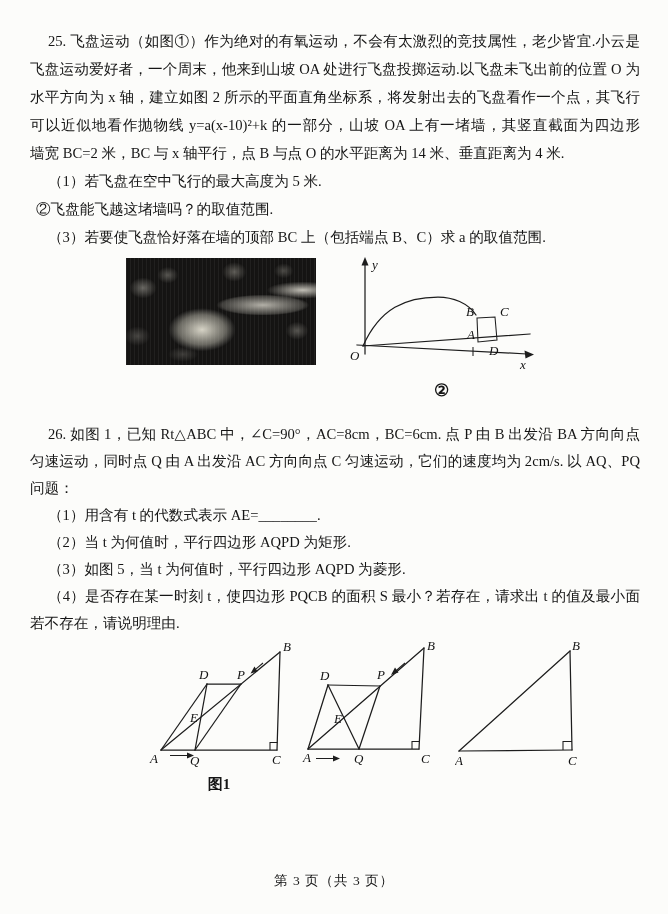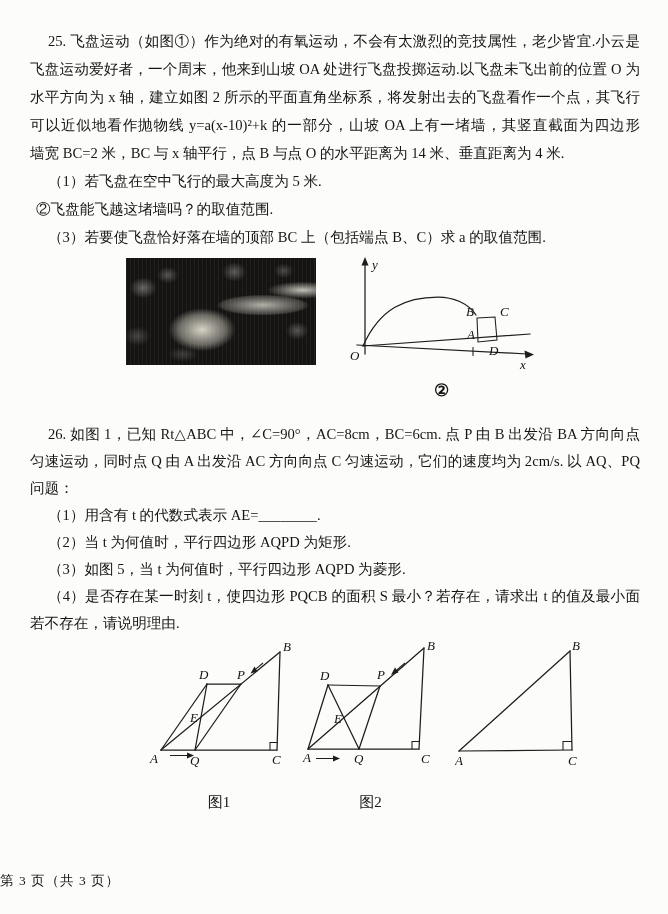--- a/index.html
+++ b/index.html
@@ -48,28 +48,28 @@
   .graph-wrap { margin-left: 28px; width: 195px; }
   .graph-caption { width: 195px; text-align: center; font-size: 17px; font-weight: 600; margin-top: 2px; }
 
   .p26 { margin-top: 24px; }
 
   
   .figs-row { display: flex; align-items: flex-start; margin: 1px 0 0 108px; }
   .figblock { text-align: center; }
   .figblock + .figblock { margin-left: 2px; }
   .figblock.last { margin-left: 16px; }
-  .figcap { font-size: 15px; font-weight: 400; margin-top: 19px; }
+  .figcap { font-size: 15px; font-weight: 700; margin-top: 1px; }
 
   svg .stroke { stroke: #1d1d1d; stroke-width: 1.25; fill: none; stroke-linecap: round; }
   svg .thin  { stroke: #1d1d1d; stroke-width: 1.05; fill: none; }
   svg text { font-family: "Liberation Serif", "DejaVu Serif", serif; font-size: 13px; font-style: italic; fill: #121212; }
   svg .arrowhead { fill: #1d1d1d; stroke: none; }
 
-  .footer { position: absolute; left: 0; right: 0; bottom: 24px; font-size: 13.5px; letter-spacing: 1px; }
+  .footer { position: absolute; left: 0; right: 0; bottom: 24px; text-align: center; font-size: 13.5px; letter-spacing: 1px; }
 </style>
 </head>
 <body>
 
 <div class="page">
 
   <div>
     <div class="tline ind just">25. 飞盘运动（如图①）作为绝对的有氧运动，不会有太激烈的竞技属性，老少皆宜.小云是一名</div>
     <div class="tline just">飞盘运动爱好者，一个周末，他来到山坡 OA 处进行飞盘投掷运动.以飞盘未飞出前的位置 O 为原点，</div>
     <div class="tline just">水平方向为 x 轴，建立如图 2 所示的平面直角坐标系，将发射出去的飞盘看作一个点，其飞行路线</div>
@@ -171,21 +171,20 @@
           <polygon class="arrowhead" points="38,120.5 31,117.5 31,123.5"></polygon>
         </g>
         <text x="1" y="124">A</text>
         <text x="52" y="125">Q</text>
         <text x="119" y="125">C</text>
         <text x="125" y="12">B</text>
         <text x="18" y="42">D</text>
         <text x="75" y="41">P</text>
         <text x="32" y="85">E</text>
       </svg>
-      <div class="figcap">图2</div>
     </div>
 
     <div class="figblock last">
       <svg width="132" height="132" viewBox="0 0 132 132">
         <g class="stroke">
           <line x1="4" y1="113" x2="117" y2="112"></line>
           <line x1="117" y1="112" x2="115" y2="13"></line>
           <line x1="4" y1="113" x2="115" y2="13"></line>
         </g>
         <path class="thin" d="M 108 112 L 108 103.5 L 117 103.5"></path>

